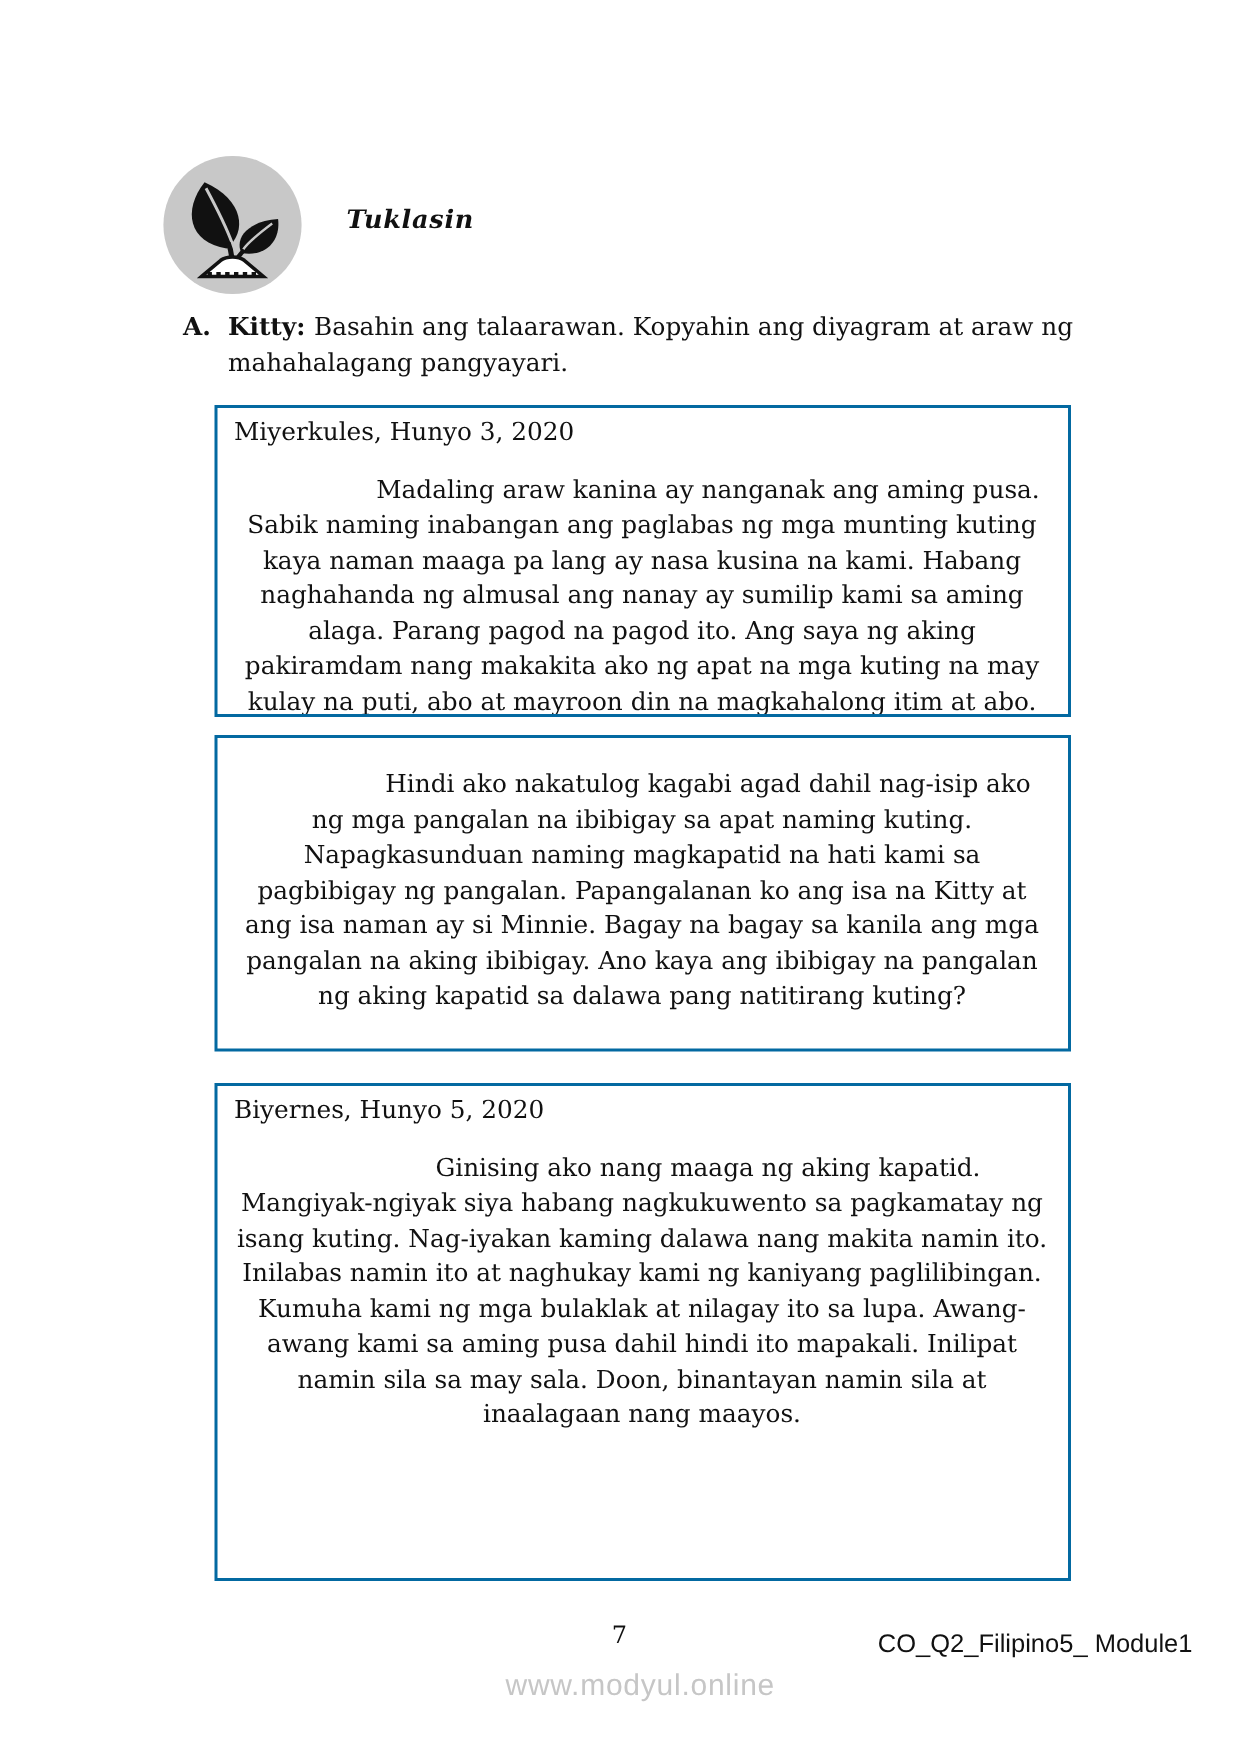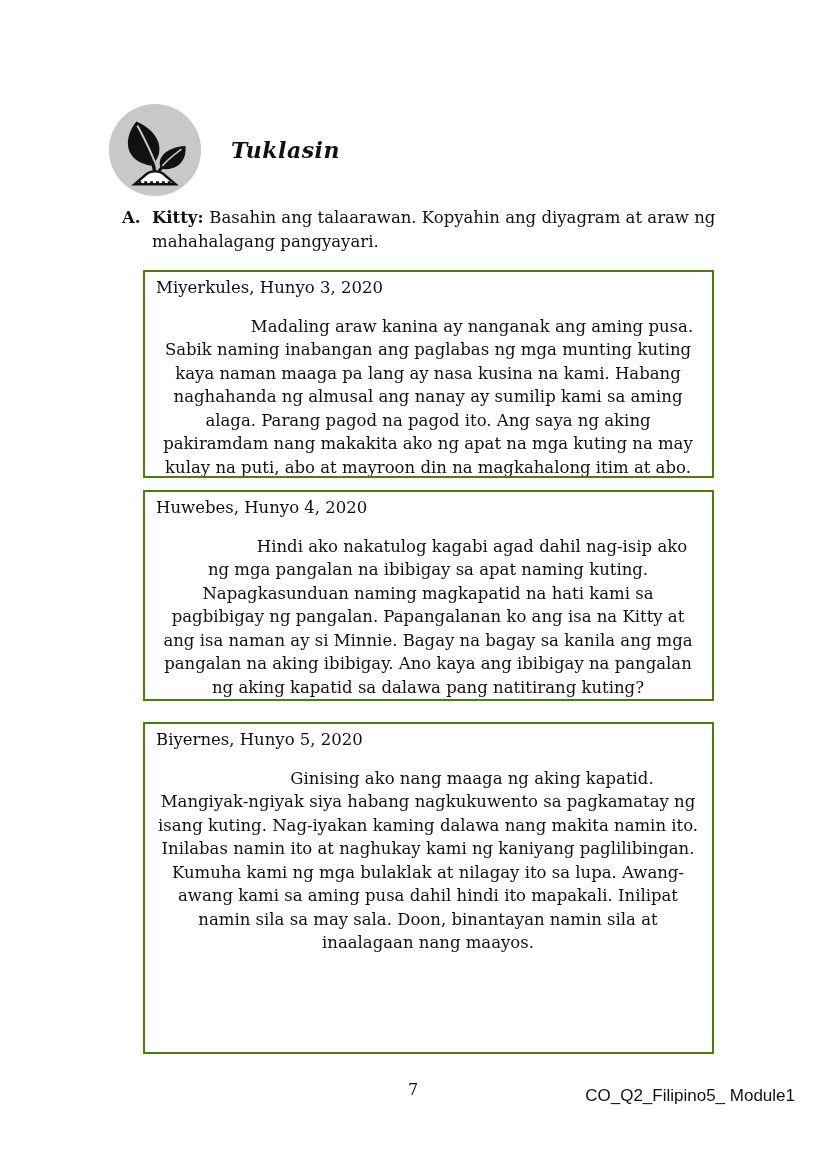--- a/index.html
+++ b/index.html
@@ -18,21 +18,21 @@
     position: absolute;
     left: 106px;
     top: 101px;
     width: 98px;
     height: 98px;
   }
   .page-title {
     position: absolute;
     left: 231px;
     top: 137px;
-    font-size: 22px;
+    font-size: 17px;
     font-weight: bold;
     font-style: italic;
     letter-spacing: 0.5px;
   }
 
   
   .instruction {
     position: absolute;
     left: 122px;
     top: 206px;
@@ -47,21 +47,21 @@
     flex: 0 0 30px;
   }
   .instruction-label { font-weight: bold; margin-right: 0.35em; }
 
   
   .entry-box {
     position: absolute;
     left: 143px;
     width: 571px;
     box-sizing: border-box;
-    border: 2px solid #4d7c0f;
+    border: 2px solid #0369a1;
     padding: 4px 12px 0 11px;
     font-size: 16.5px;
     line-height: 23.5px;
     overflow: hidden;
   }
   .entry-1 { top: 270px; height: 208px; }
   .entry-2 { top: 490px; height: 211px; }
   .entry-3 { top: 722px; height: 332px; }
   .entry-date { white-space: nowrap; }
   .entry-body {
@@ -137,25 +137,25 @@
       <span class="instruction-label">Kitty:</span><span>Basahin ang talaarawan. Kopyahin ang diyagram at araw ng mahahalagang pangyayari.</span>
     </div>
   </div>
 
   <div class="entry-box entry-1">
     <div class="entry-date">Miyerkules, Hunyo 3, 2020</div>
     <p class="entry-body">Madaling araw kanina ay nanganak ang aming pusa. Sabik naming inabangan ang paglabas ng mga munting kuting kaya naman maaga pa lang ay nasa kusina na kami. Habang naghahanda ng almusal ang nanay ay sumilip kami sa aming alaga. Parang pagod na pagod ito. Ang saya ng aking pakiramdam nang makakita ako ng apat na mga kuting na may kulay na puti, abo at mayroon din na magkahalong itim at abo.</p>
   </div>
 
   <div class="entry-box entry-2">
-    <div class="entry-date">Huwebes, Hunyo 4, 2020</div>
     <p class="entry-body">Hindi ako nakatulog kagabi agad dahil nag-isip ako ng mga pangalan na ibibigay sa apat naming kuting. Napagkasunduan naming magkapatid na hati kami sa pagbibigay ng pangalan. Papangalanan ko ang isa na Kitty at ang isa naman ay si Minnie. Bagay na bagay sa kanila ang mga pangalan na aking ibibigay. Ano kaya ang ibibigay na pangalan ng aking kapatid sa dalawa pang natitirang kuting?</p>
   </div>
 
   <div class="entry-box entry-3">
     <div class="entry-date">Biyernes, Hunyo 5, 2020</div>
     <p class="entry-body">Ginising ako nang maaga ng aking kapatid. Mangiyak-ngiyak siya habang nagkukuwento sa pagkamatay ng isang kuting. Nag-iyakan kaming dalawa nang makita namin ito. Inilabas namin ito at naghukay kami ng kaniyang paglilibingan. Kumuha kami ng mga bulaklak at nilagay ito sa lupa. Awang-awang kami sa aming pusa dahil hindi ito mapakali. Inilipat namin sila sa may sala. Doon, binantayan namin sila at inaalagaan nang maayos.</p>
   </div>
 
   <div class="page-number">7</div>
   <div class="module-code">CO_Q2_Filipino5_ Module1</div>
+  <div class="watermark">www.modyul.online</div>
 
 </div>
 
 </body></html>

